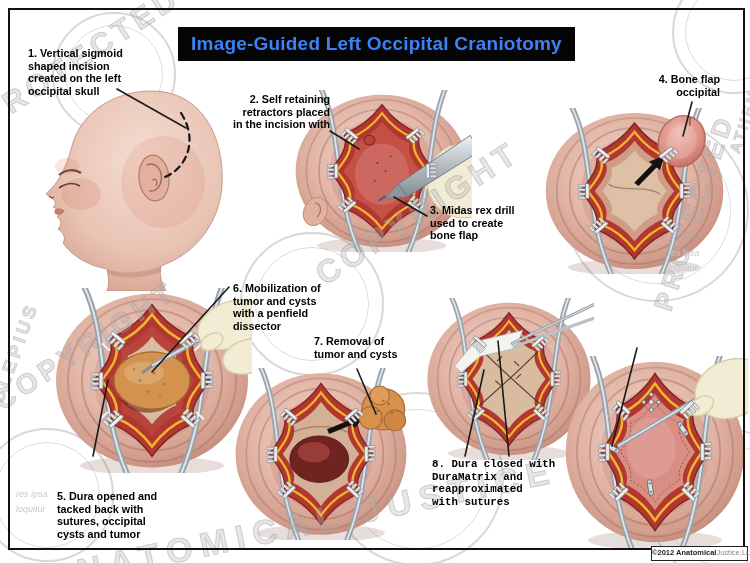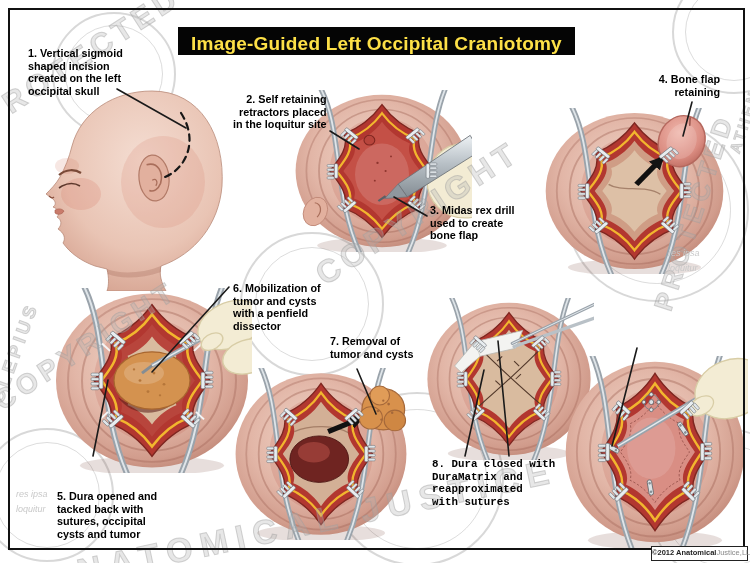--- a/index.html
+++ b/index.html
@@ -1,22 +1,22 @@
 <!DOCTYPE html>
 <html><head>
 <meta charset="utf-8">
 <style>
   html,body{margin:0;padding:0;background:#fff;}
   #canvas{position:relative;width:750px;height:563px;background:#ffffff;overflow:hidden;
           font-family:"Liberation Sans",sans-serif;}
   
   .frame-border{position:absolute;left:8px;top:8px;width:733px;height:538px;
                 border:2px solid #111;z-index:7;pointer-events:none;}
-  .title-banner{position:absolute;left:178px;top:27px;width:397px;height:28px;background:#050505;
-                color:#fde047;font-weight:bold;font-size:19px;line-height:34px;text-align:center;
+  .title-banner{position:absolute;left:178px;top:27px;width:397px;height:34px;background:#050505;
+                color:#3b82f6;font-weight:bold;font-size:19px;line-height:34px;text-align:center;
                 letter-spacing:.2px;z-index:8;}
   .copyright-box{position:absolute;left:651px;top:546px;width:95px;height:13px;border:1px solid #222;
                  background:#fff;z-index:9;font-size:7.5px;line-height:12px;text-align:center;white-space:nowrap;}
   .cp-bold{font-weight:bold;color:#222;}
   .cp-light{color:#8a8a8a;}
   
   .wm{position:absolute;font-weight:bold;color:rgba(175,175,175,0.30);
       -webkit-text-stroke:1px rgba(160,160,160,0.45);letter-spacing:5px;white-space:nowrap;z-index:4;pointer-events:none;}
   .wm1{left:-34px;top:40px;font-size:30px;transform:rotate(-33deg);}
   .wm2{left:300px;top:195px;font-size:32px;transform:rotate(-33deg);}
@@ -43,21 +43,21 @@
   .leaders{position:absolute;left:0;top:0;z-index:6;pointer-events:none;}
   
   .step-label{position:absolute;z-index:5;color:#000;font-weight:bold;font-size:10.8px;line-height:12.5px;
               white-space:nowrap;}
   .L1{left:28px;top:47px;}
   .L2{left:233px;top:93px;text-align:right;}
   .L3{left:430px;top:204px;}
   .L4{left:650px;top:73px;width:70px;text-align:right;}
   .L5{left:57px;top:478px;margin-top:12px;}
   .L6{left:233px;top:272px;margin-top:10px;}
-  .L7{left:314px;top:335px;margin-left:16px;}
+  .L7{left:314px;top:335px;}
   .L8{left:432px;top:458px;font-family:Liberation Mono, monospace;}
   .L9{left:598px;top:292px;}
 </style>
 </head>
 <body>
 
 <div id="canvas">
 
   <svg width="0" height="0" style="position:absolute" aria-hidden="true">
     <defs>
@@ -326,30 +326,30 @@
 
   <div class="step-label L1">
       <div>1. Vertical sigmoid</div>
       <div>shaped incision</div>
       <div>created on the left</div>
       <div>occipital skull</div>
     </div>
   <div class="step-label L2">
       <div>2. Self retaining</div>
       <div>retractors placed</div>
-      <div>in the loquitur site</div>
+      <div>in the incision with</div>
     </div>
   <div class="step-label L3">
       <div>3. Midas rex drill</div>
       <div>used to create</div>
       <div>bone flap</div>
     </div>
   <div class="step-label L4">
       <div>4. Bone flap</div>
-      <div>retaining</div>
+      <div>occipital</div>
     </div>
   <div class="step-label L5">
       <div>5. Dura opened and</div>
       <div>tacked back with</div>
       <div>sutures, occipital</div>
       <div>cysts and tumor</div>
     </div>
   <div class="step-label L6">
       <div>6. Mobilization of</div>
       <div>tumor and cysts</div>

